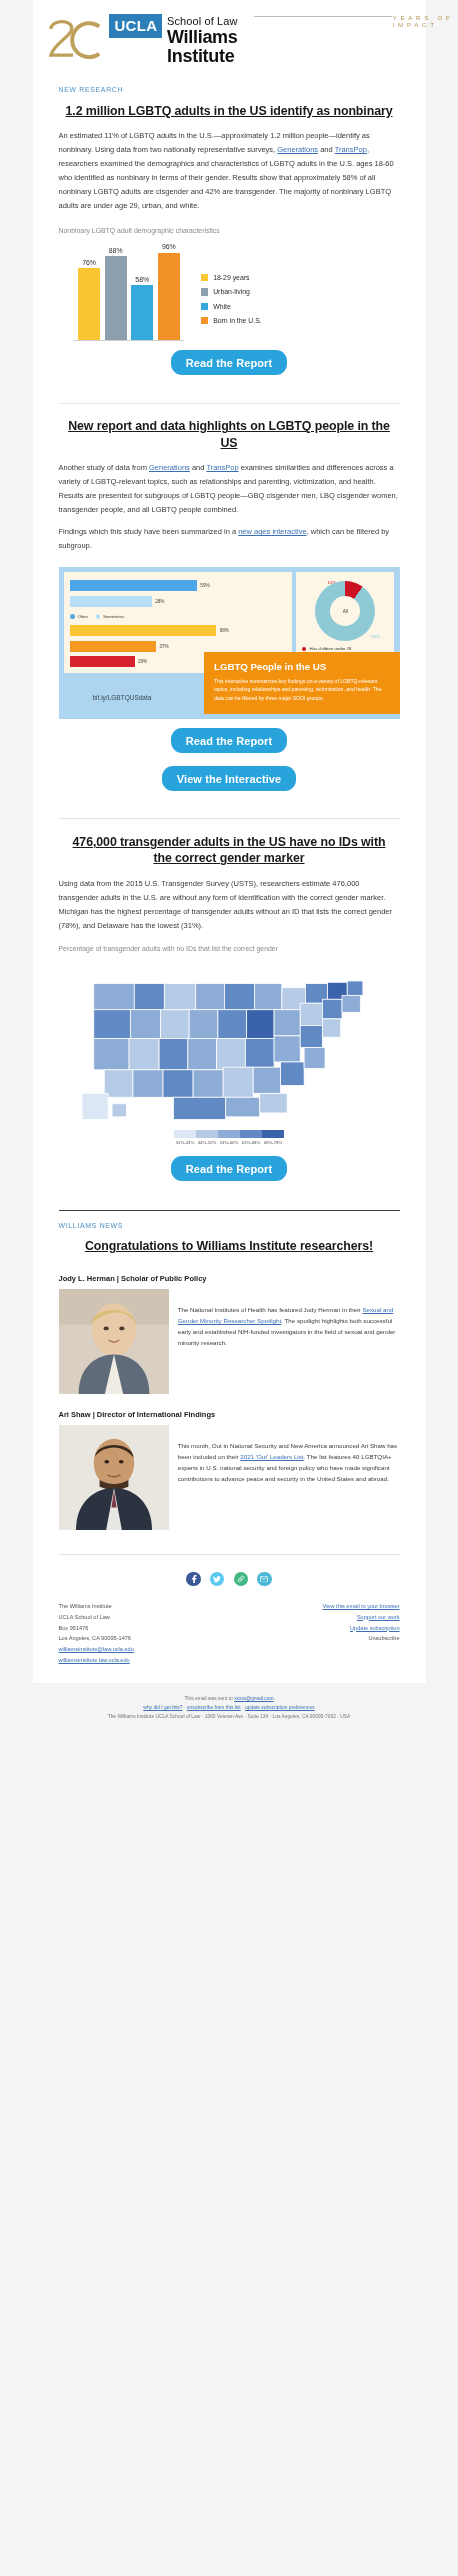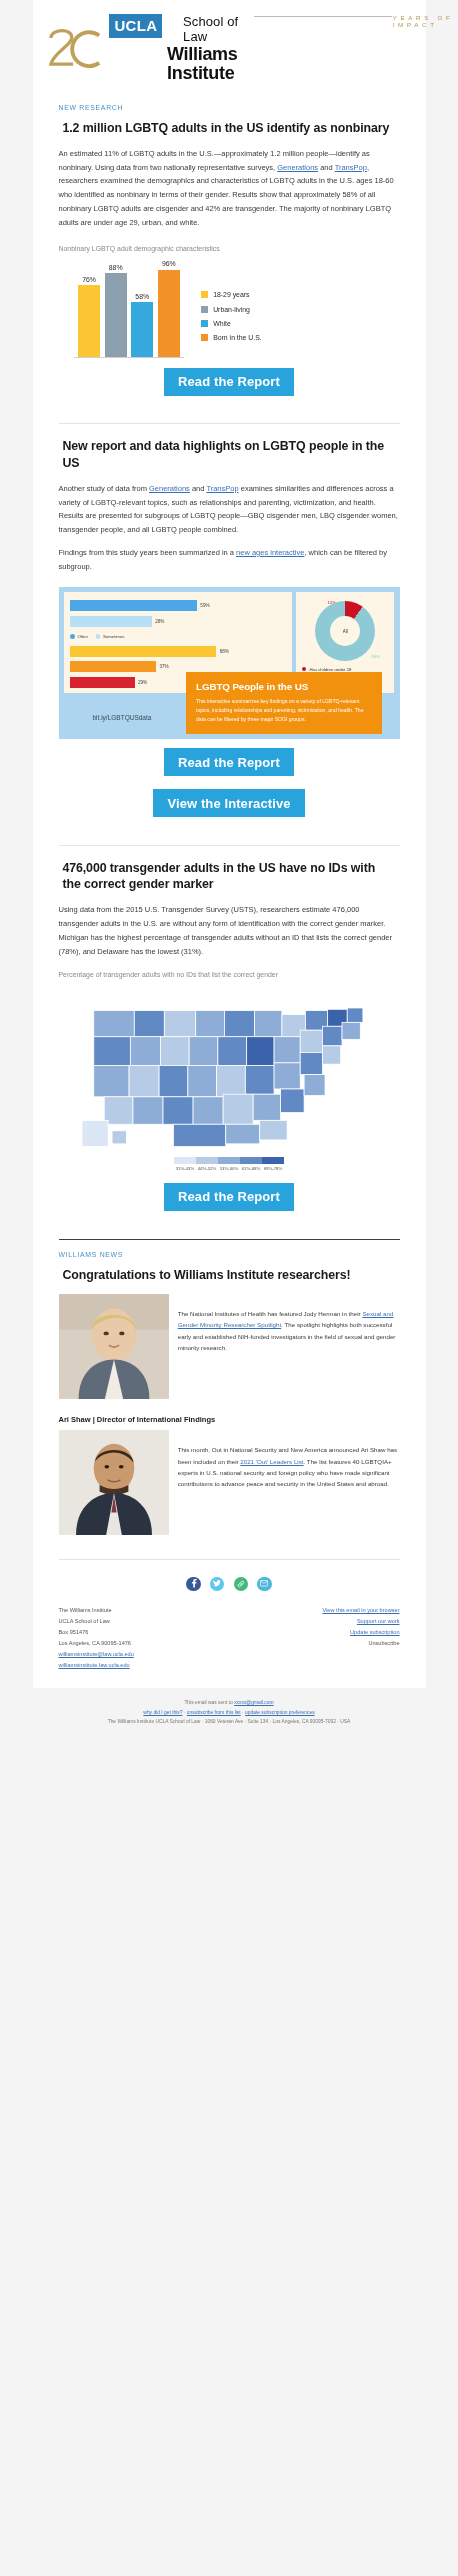--- a/index.html
+++ b/index.html
@@ -17,51 +17,51 @@
   .logo-wrap { display: flex; align-items: center; gap: 2.6px; }
   .logo-20 { position: relative; width: 60px; height: 47px; flex: 0 0 auto; }
   .logo-right { display: flex; }
   .logo-top { display: flex; align-items: flex-start; gap: 4.6px; }
   .ucla-box {
     background: #2c7fb8; color: #fff; font-weight: bold; font-size: 15px;
     letter-spacing: 0.3px; padding: 3.9px 5.2px 4.6px; line-height: 1;
     font-family: "Liberation Sans", sans-serif;
   }
   .brand-lines { display: flex; flex-direction: column; padding-top: 0.7px; }
-  .brand-sol { font-size: 13px; color: #111; letter-spacing: 0.1px; line-height: 1.15; margin-left: 16px; }
+  .brand-sol { font-size: 11px; color: #111; letter-spacing: 0.1px; line-height: 1.15; }
   .brand-wi { font-size: 18px; font-weight: bold; color: #111; letter-spacing: -0.3px; line-height: 1.05; }
   .years-rule { border-top: 0.7px solid #b9b9b9; margin: 2px 0 1.3px 0; width: 190px; }
   .years-txt { font-size: 6.2px; letter-spacing: 3.7px; color: #b59551; padding-left: 0.7px; }
   .logo-offset { margin-left: 62px; }
 
   
   .section { padding: 0 26px; }
   .kicker {
     color: #4a90c4; font-size: 6.9px; letter-spacing: 0.7px;
     padding: 3.9px 0 9.2px;
   }
   h1.headline {
-    font-size: 12.4px; font-weight: bold; color: #1a1a1a; 
-    line-height: 1.32; padding: 0 3.9px 10.5px; letter-spacing: -0.1px;
+    font-size: 12.4px; font-weight: bold; color: #1a1a1a; text-align: center;
+    line-height: 1.32; padding: 0 3.9px 10.5px; letter-spacing: -0.1px; text-decoration: underline;
   }
   p.body {
     font-size: 7.5px; color: #3a3a3a; line-height: 1.85; padding-bottom: 8.5px;
   }
   p.body a, a.inline { color: #3a6fb5; text-decoration: underline; }
   .caption {
     font-size: 6.9px; color: #8a8a8a; line-height: 1.5; padding: 2.6px 0 6.5px;
   }
   .divider { border-top: 0.7px solid #e4e4e4; margin: 14.4px 26px 0; }
   .divider.dark { border-top: 0.7px solid #3f3f3f; margin: 15.7px 26px 0; }
 
   
   .btn-row { display: flex; justify-content: center; padding: 9.2px 0 13px; }
   .btn {
-    background: #29a3dc; color: #ffffff; font-size: 13px; font-weight: bold;
-    padding: 6.5px 14.4px; border-radius: 0; border: none; cursor: pointer;
+    background: #29a3dc; color: #ffffff; font-size: 11px; font-weight: bold;
+    padding: 6.5px 14.4px; border-radius: 11px; border: none; cursor: pointer;
     font-family: "Liberation Sans", sans-serif; letter-spacing: 0.1px;
   }
 
   
   .chart { padding: 2.6px 0 0; }
   .chart-area { display: flex; align-items: flex-end; gap: 17px; padding-left: 15.7px; }
   .bars { display: flex; align-items: flex-end; gap: 4.6px; height: 98px;
           border-bottom: 1.3px solid #cfcfcf; padding: 0 3.9px; }
   .bar-col { display: flex; flex-direction: column; align-items: center; justify-content: flex-end; height: 100%; }
   .bar-val { font-size: 6.9px; color: #2b2b2b; padding-bottom: 2.6px; font-weight: normal; }
@@ -101,21 +101,21 @@
   .donut-lbl-red { position: absolute; top: -1.3px; left: 26px; font-size: 4.3px; color: #cc1122; }
   .donut-lbl-teal { position: absolute; bottom: 2.6px; right: 9.2px; font-size: 4.3px; color: #8ecad6; }
   .donut-legend { padding-top: 5.2px; display: flex; flex-direction: column; gap: 3.3px; }
   .dl-item { display: flex; align-items: center; gap: 3.3px; }
   .dl-dot { width: 4.6px; height: 4.6px; border-radius: 50%; }
   .dl-txt { font-size: 4.3px; color: #333; }
   .int-url {
     position: absolute; left: 34px; bottom: 18.3px; font-size: 6.5px; color: #3a4a55;
   }
   .orange-card {
-    position: absolute; right: 18px; bottom: 5.2px; width: 196px; background: #f2910e;
+    position: absolute; right: 0; bottom: 5.2px; width: 196px; background: #f2910e;
     color: #ffffff; padding: 9.2px 10.5px 10.5px;
   }
   .orange-title { font-size: 9.8px; font-weight: bold; letter-spacing: -0.1px; padding-bottom: 4.6px; }
   .orange-body { font-size: 5.1px; line-height: 1.75; }
 
   
   .map-wrap { padding: 3.9px 0 2.6px; display: flex; flex-direction: column; align-items: center; }
   .map-legend { display: flex; justify-content: center; gap: 0; padding-top: 3.9px; }
   .ml-item { display: flex; flex-direction: column; align-items: center; }
   .ml-box { width: 22px; height: 7.2px; }
@@ -228,21 +228,21 @@
       </div>
     </div>
     <div class="divider"></div>
 
     <div class="section">
       <h1 class="headline" style="padding-top:14.4px">New report and data highlights on LGBTQ people in the US</h1>
       <p class="body">
         <span>Another study of data from </span><a class="inline">Generations</a><span> and </span><a class="inline">TransPop</a><span> examines similarities and differences across a variety of LGBTQ-relevant topics, such as relationships and parenting, victimization, and health. Results are presented for subgroups of LGBTQ people—GBQ cisgender men, LBQ cisgender women, transgender people, and all LGBTQ people combined.</span>
       </p>
       <p class="body">
-        <span>Findings from this study years been summarized in a </span><a class="inline">new ages interactive</a><span>, which can be filtered by subgroup.</span>
+        <span>Findings which this study have been summarized in a </span><a class="inline">new ages interactive</a><span>, which can be filtered by subgroup.</span>
       </p>
 
       <div class="interactive-img">
         <div class="int-panels">
           <div class="int-left">
             <div class="hbar-row">
               <div class="hbar" style="width:59%;background:#4da6e8"></div>
               <span class="hbar-lbl">59%</span>
             </div>
             <div class="hbar-row">
@@ -391,20 +391,21 @@
       <div class="btn-row">
         <button class="btn">Read the Report</button>
       </div>
     </div>
     <div class="divider dark"></div>
 
     <div class="section">
       <div class="kicker" style="padding-top:10.5px">WILLIAMS NEWS</div>
       <h1 class="headline">Congratulations to Williams Institute researchers!</h1>
 
+      <div class="profile-name">Jody L. Herman | Scholar of Public Policy</div>
       <div class="profile-row">
         <div class="photo">
           <svg width="110" height="105" viewBox="0 0 168 160" aria-hidden="true">
             <rect width="168" height="160" fill="#d9cfc2"></rect>
             <rect x="0" y="0" width="168" height="54" fill="#cfc4b4"></rect>
             <ellipse cx="84" cy="62" rx="34" ry="40" fill="#e8c9a8"></ellipse>
             <path d="M50 54 C50 24, 118 24, 118 56 C112 40, 96 34, 84 36 C70 38, 56 44, 50 54Z" fill="#d8c07a"></path>
             <ellipse cx="72" cy="60" rx="4" ry="3" fill="#4a3a2a"></ellipse>
             <ellipse cx="96" cy="60" rx="4" ry="3" fill="#4a3a2a"></ellipse>
             <path d="M76 78 Q84 84 92 78" stroke="#b5805f" stroke-width="2.5" fill="none"></path>

